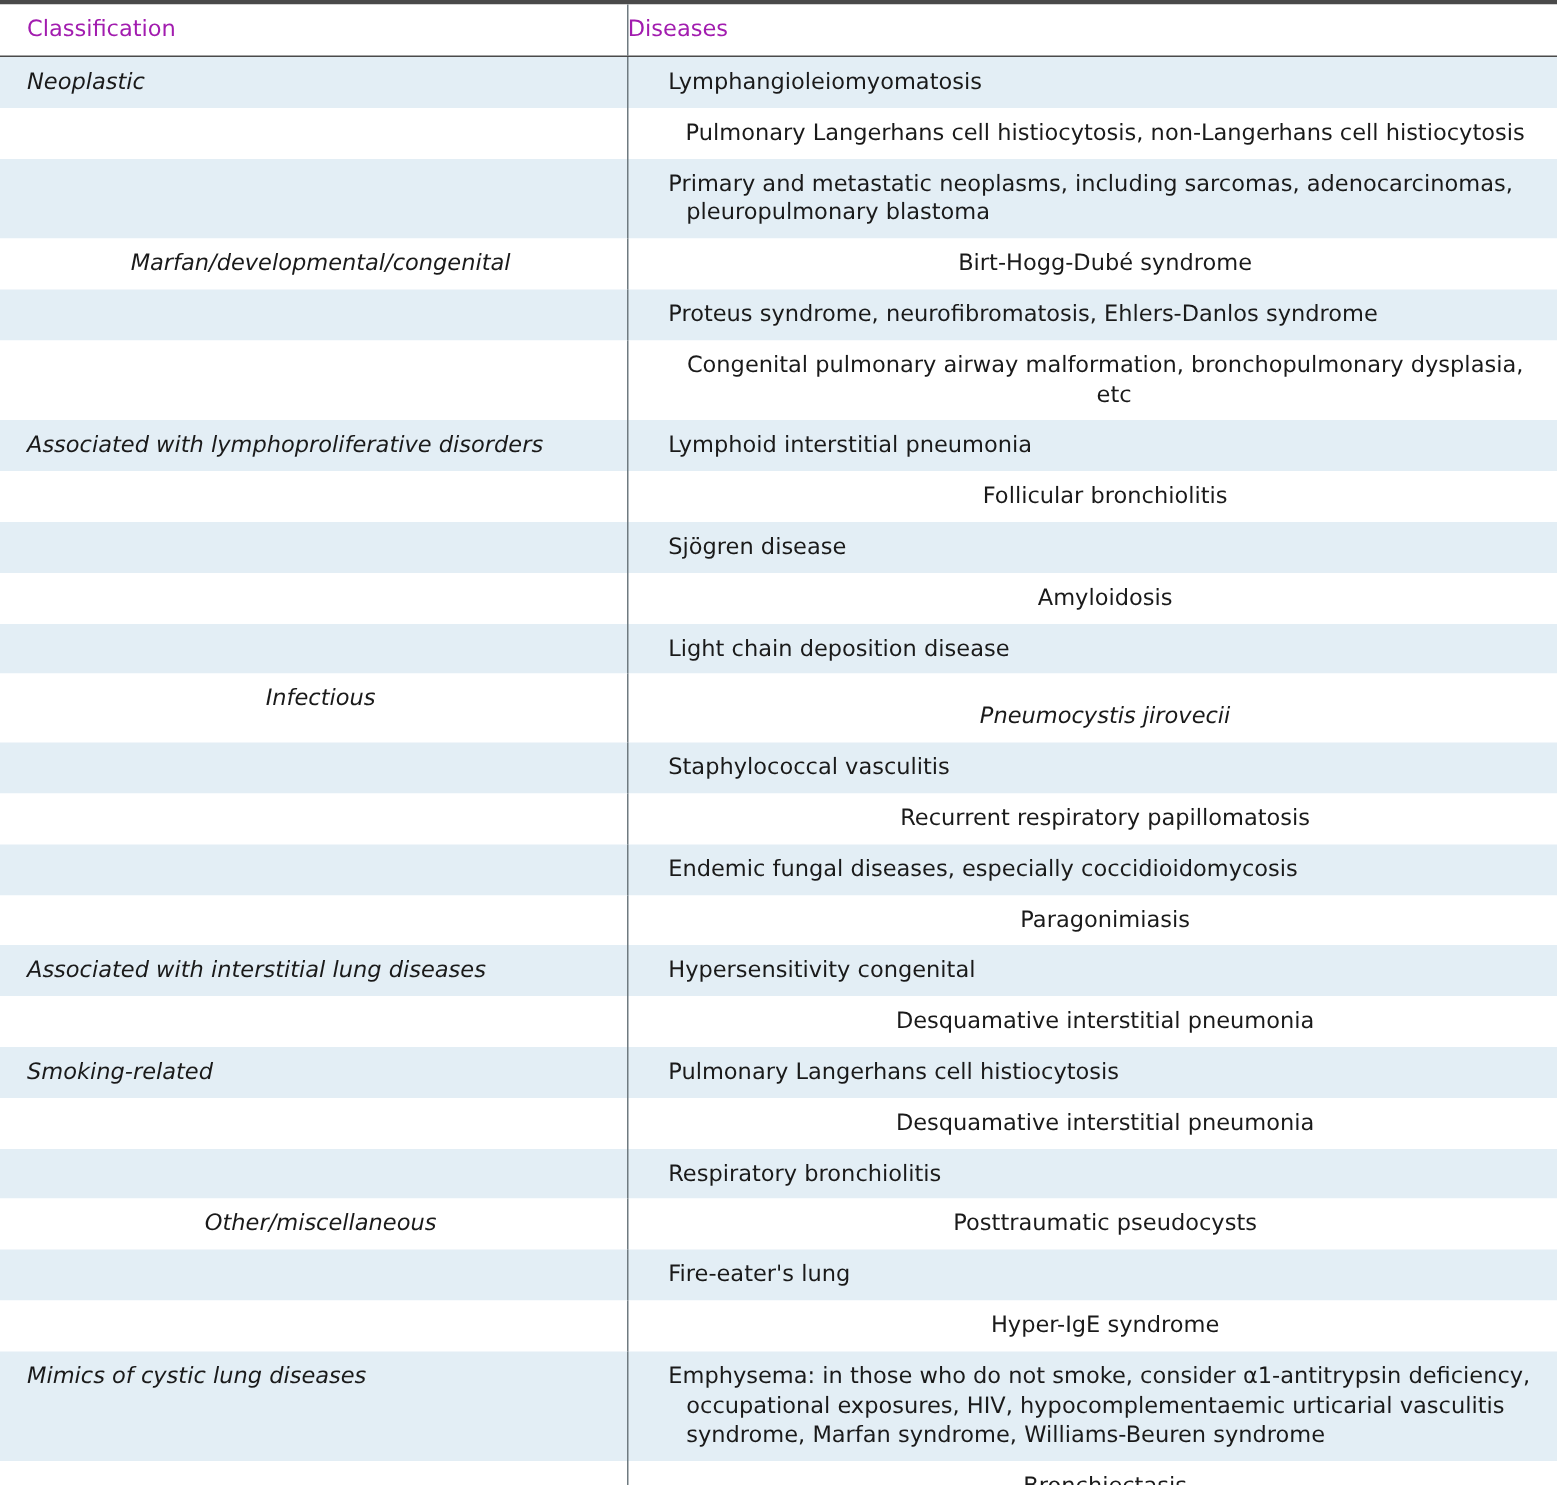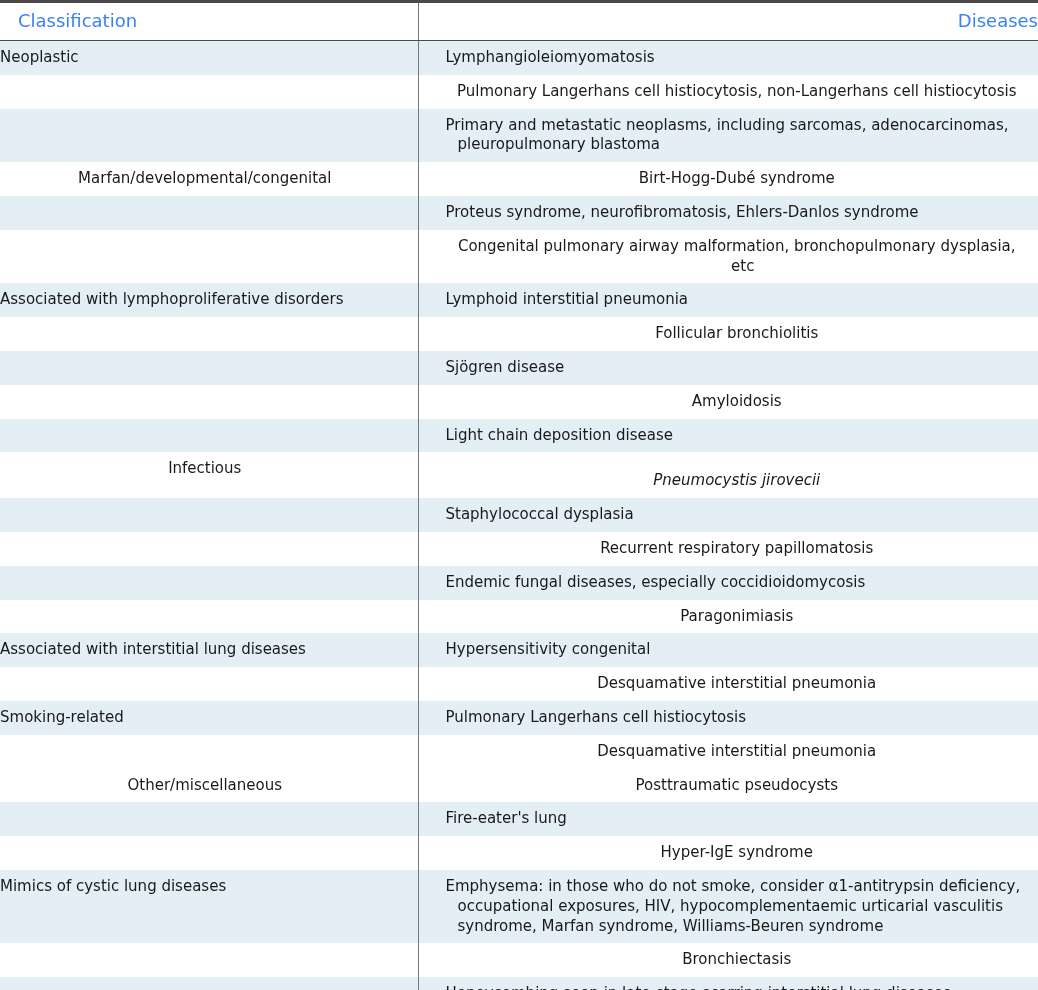--- a/index.html
+++ b/index.html
@@ -33,44 +33,46 @@
     width: 1038px;
   }
   .rule-mid {
     height: 1px;
     background: #4a4a4a;
     width: 1038px;
   }
 
   thead th {
     font-weight: normal;
-    font-size: 18px;
+    font-size: 15px;
     padding: 7px 0 9px 0;
-    color: #3b82f6;
+    color: #a21caf;
     background: #ffffff;
     vertical-align: middle;
   }
   thead th.h-class {
     text-align: left;
     padding-left: 18px;
     border-right: 1px solid #6f7a80;
   }
   thead th.h-dis {
-    text-align: right;
+    text-align: left;
   }
 
   tbody td {
     font-size: 15px;
     line-height: 1.32;
     vertical-align: top;
     padding: 7px 0 7px 0;
   }
   tbody td.c-classification {
+    padding-left: 18px;
     padding-right: 8px;
     border-right: 1px solid #6f7a80;
+    font-style: italic;
   }
   tbody td.c-disease {
     padding-left: 15px;
     padding-right: 10px;
     text-indent: -12px;
     padding-left: 27px;
   }
   tbody tr.shaded td {
     background: #e3eef5;
   }
@@ -177,21 +179,21 @@
         </tr>
         <tr class="plain">
           <td class="c-classification">Infectious</td>
           <td class="c-disease">
             <span class="txt italic">Pneumocystis jirovecii</span>
           </td>
         </tr>
         <tr class="shaded">
           <td class="c-classification"></td>
           <td class="c-disease">
-            <span class="txt">Staphylococcal dysplasia</span>
+            <span class="txt">Staphylococcal vasculitis</span>
           </td>
         </tr>
         <tr class="plain">
           <td class="c-classification"></td>
           <td class="c-disease">
             <span class="txt">Recurrent respiratory papillomatosis</span>
           </td>
         </tr>
         <tr class="shaded">
           <td class="c-classification"></td>
@@ -220,20 +222,26 @@
         <tr class="shaded">
           <td class="c-classification">Smoking-related</td>
           <td class="c-disease">
             <span class="txt">Pulmonary Langerhans cell histiocytosis</span>
           </td>
         </tr>
         <tr class="plain">
           <td class="c-classification"></td>
           <td class="c-disease">
             <span class="txt">Desquamative interstitial pneumonia</span>
+          </td>
+        </tr>
+        <tr class="shaded">
+          <td class="c-classification"></td>
+          <td class="c-disease">
+            <span class="txt">Respiratory bronchiolitis</span>
           </td>
         </tr>
         <tr class="plain">
           <td class="c-classification">Other/miscellaneous</td>
           <td class="c-disease">
             <span class="txt">Posttraumatic pseudocysts</span>
           </td>
         </tr>
         <tr class="shaded">
           <td class="c-classification"></td>

